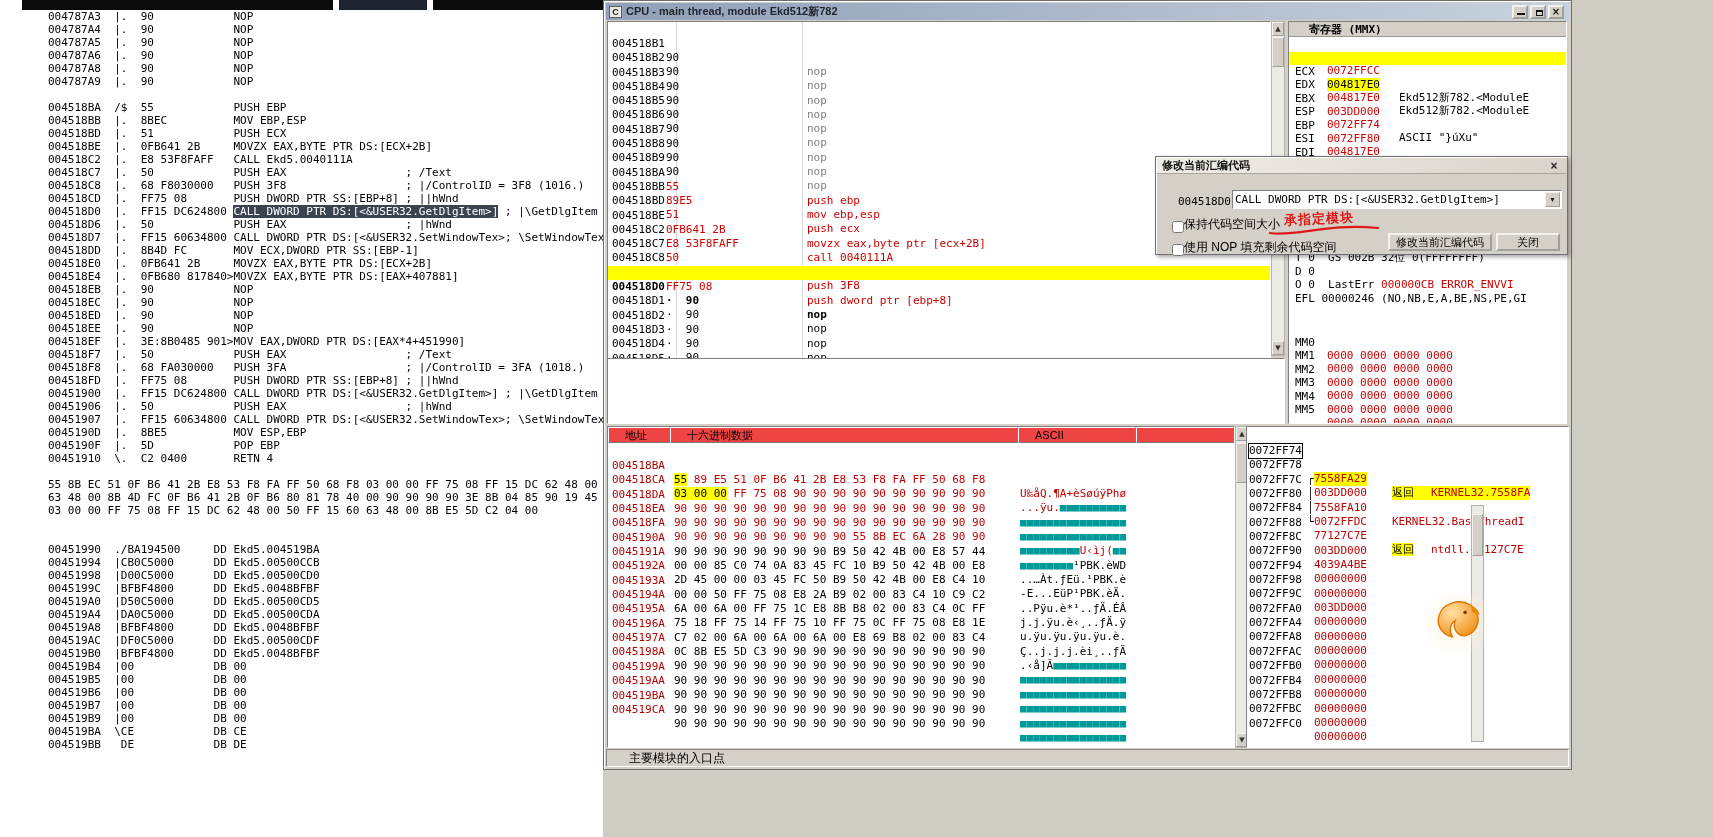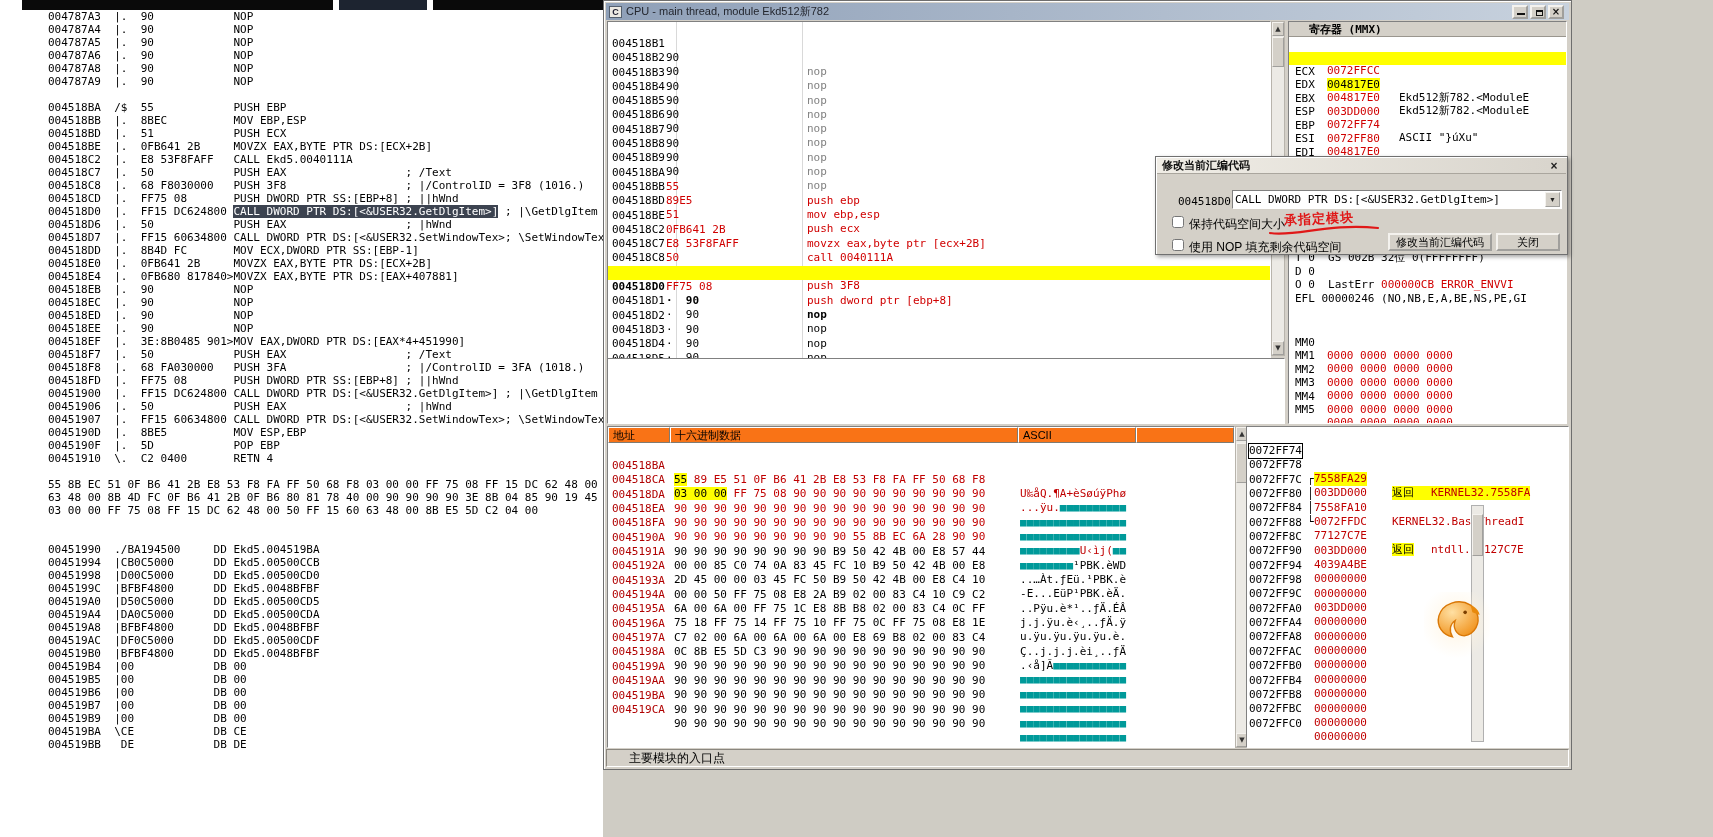--- a/index.html
+++ b/index.html
@@ -13,21 +13,21 @@
 .seg2{left:339px;width:88px;background:#1d2430}
 .seg3{left:433px;width:170px}
 .lines{position:absolute;top:10px;left:48px;right:0;font:11px/13px "DejaVu Sans Mono",monospace;color:#000}
 .lline{height:13px;white-space:pre}
 .lsel{background:#3c4350;color:#fff}
 
 
 .olly-win{position:absolute;left:603px;top:0;width:969px;height:770px;background:#d4d0c8;border:1px solid #6e6e6e;box-shadow:inset 1px 1px 0 #fff}
 .titlebar{position:absolute;left:2px;top:2px;right:2px;height:17px;background:linear-gradient(90deg,#8fa0b8,#c8d2de);display:flex;align-items:center;padding:0 3px;gap:4px}
 .win-icon{width:13px;height:12px;background:#ece9e2;border:1px solid #55606e;font:bold 9px/10px "Liberation Sans",sans-serif;text-align:center;color:#223;flex:none}
-.title-text{font-size:11px;font-weight:normal;color:#23262e;flex:1;white-space:nowrap;overflow:hidden}
+.title-text{font-size:11px;font-weight:bold;color:#23262e;flex:1;white-space:nowrap;overflow:hidden}
 .tb-btns{display:flex;gap:2px;margin-right:2px}
 .tbtn{position:relative;width:16px;height:14px;background:#d4d0c8;border:2px outset #f4f2ee;font:bold 10px/10px "DejaVu Sans",sans-serif;text-align:center;color:#111}
 .g-min{position:absolute;left:3px;bottom:2px;width:8px;height:2px;background:#111}
 .g-res{position:absolute;left:4px;top:3px;width:7px;height:6px;border:1px solid #111;border-top-width:2px}
 
 .pane{position:absolute;background:#fff;border:1px solid;border-color:#808080 #fff #fff #808080}
 
 
 .disasm-pane{left:3px;top:20px;width:664px;height:347px;overflow:hidden}
 .vline{position:absolute;top:0;bottom:0;width:1px;background:#d9d9d9}
@@ -64,21 +64,21 @@
 .rrow.hl .rv{background:#ffff00;color:#000}
 .flags{position:absolute;top:229px;left:0;right:0}
 .frow{height:13.5px;white-space:pre;font:11px/13px "DejaVu Sans Mono",monospace;padding-left:6px;color:#000}
 .fr{color:#d00000}
 .mmx{position:absolute;top:301px;left:0;right:0}
 .mrow{position:relative;height:13.4px;white-space:pre;font:11px/13px "DejaVu Sans Mono",monospace}
 
 
 .dump-pane{left:3px;top:425px;width:628px;height:322px;overflow:hidden}
 .dump-header{display:flex;height:16px;font:11px/14px "Liberation Sans",sans-serif}
-.hcell{background:#f97316;border:1px solid;border-color:#fff #7f7b73 #7f7b73 #fff;padding-left:4px;color:#000}
+.hcell{background:#ef4444;border:1px solid;border-color:#fff #7f7b73 #7f7b73 #fff;padding-left:16px;color:#000}
 .hc-a{width:62px}.hc-h{width:348px}.hc-s{width:118px}.hc-f{flex:1}
 .hrows{position:relative;padding-top:2px}
 .hrow{position:relative;height:14.35px;white-space:pre;font:11px/14px "DejaVu Sans Mono",monospace;color:#000}
 .ha{position:absolute;left:4px;color:#b00000}
 .hh{position:absolute;left:66px}
 .hl{background:#ffff00;color:#000}
 .hs{position:absolute;left:412px}
 .hrow.r .hh,.hrow.r .hs{color:#c00000}
 .hs .teal,.hrow .teal{color:#009a9a}
 
@@ -100,21 +100,21 @@
 .statusbar{position:absolute;left:2px;right:2px;bottom:2px;height:18px;background:#d4d0c8;border:1px solid;border-color:#8a867e #fff #fff #8a867e;font:12px/16px "Liberation Sans",sans-serif;padding-left:22px;color:#000}
 
 
 .dialog{position:absolute;left:1155px;top:156px;width:413px;height:99px;background:#d4d0c8;border:1px solid #707070;box-shadow:inset 1px 1px 0 #fff,2px 2px 4px rgba(0,0,0,.35);z-index:50}
 .dlg-title{position:absolute;left:1px;top:1px;right:1px;height:16px;background:linear-gradient(90deg,#f0ede6,#d8d4cc);display:flex;align-items:center;padding:0 5px;font-size:11px;font-weight:bold;color:#111;border-bottom:1px solid #aaa69e}
 .dlg-x{margin-left:auto;width:14px;text-align:center;font-size:12px;color:#222}
 .dlg-addr{position:absolute;left:22px;top:38px;font:11px "DejaVu Sans Mono",monospace;color:#000}
 .dlg-combo{position:absolute;left:76px;top:33px;width:330px;height:19px;background:#fff;border:1px solid;border-color:#808080 #fff #fff #808080}
 .combo-input{position:absolute;left:2px;top:1px;width:308px;height:15px;border:none;outline:none;font:11px "DejaVu Sans Mono",monospace;color:#000;background:#fff}
 .combo-btn{position:absolute;right:1px;top:1px;width:15px;height:15px;background:#d4d0c8;border:1px outset #f4f2ee;font-size:7px;text-align:center;line-height:14px;color:#222}
-.dlg-check{position:absolute;left:16px;display:flex;align-items:flex-start;gap:5px;font-size:12px;color:#000}
+.dlg-check{position:absolute;left:16px;display:flex;align-items:flex-end;font-size:12px;color:#000}
 .ck1{top:59px}.ck2{top:82px}
 .dlg-check input{width:12px;height:12px}
 .dlg-btn{position:absolute;height:18px;background:#d4d0c8;border:2px outset #f4f2ee;font-size:11px;text-align:center;line-height:14px;color:#000}
 .btn-apply{left:232px;top:76px;width:104px}
 .btn-close{left:340px;top:76px;width:64px}
 .dlg-annot{position:absolute;left:128px;top:53px;color:#e01818;font-size:13px;font-weight:bold;transform:rotate(-3deg);letter-spacing:1px;z-index:2}
 .dlg-swoosh{position:absolute;left:110px;top:64px;z-index:2}
 
 
 .bird{position:absolute;left:1424px;top:592px;width:66px;height:66px;z-index:60;background:radial-gradient(circle at 50% 45%,rgba(255,244,224,.95),rgba(255,244,224,0) 75%);border-radius:14px;display:flex;align-items:center;justify-content:center}

